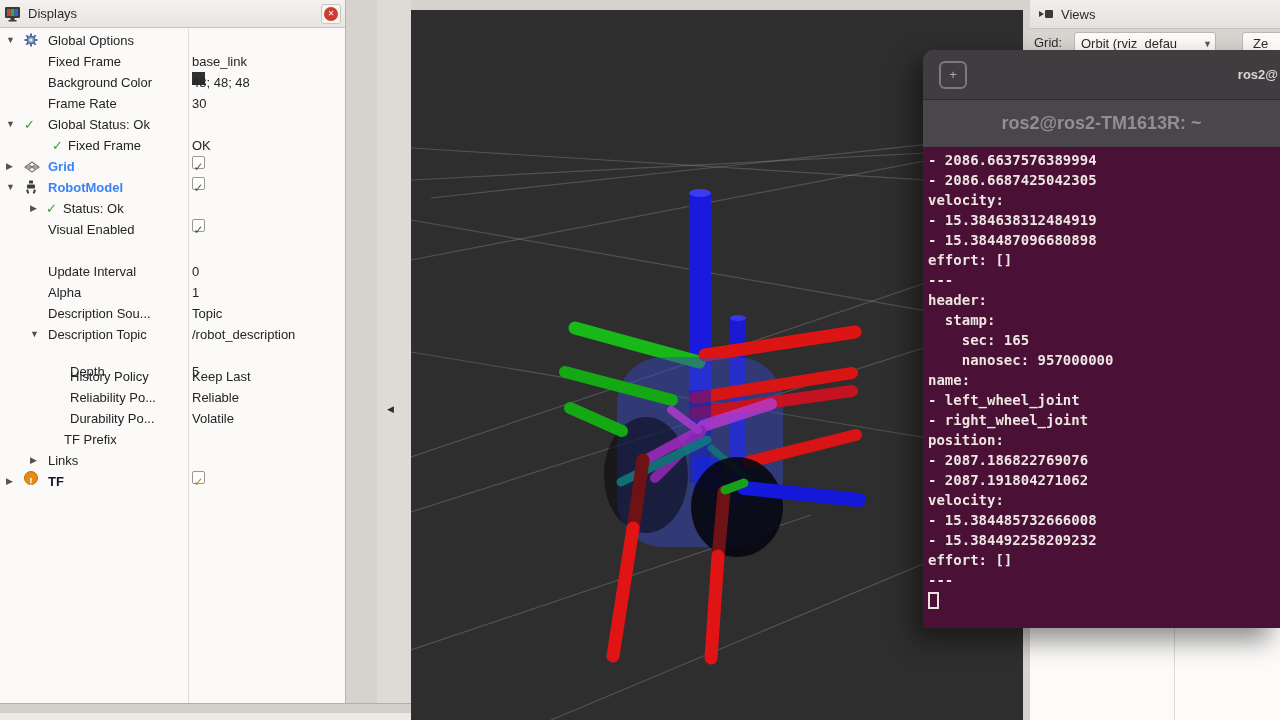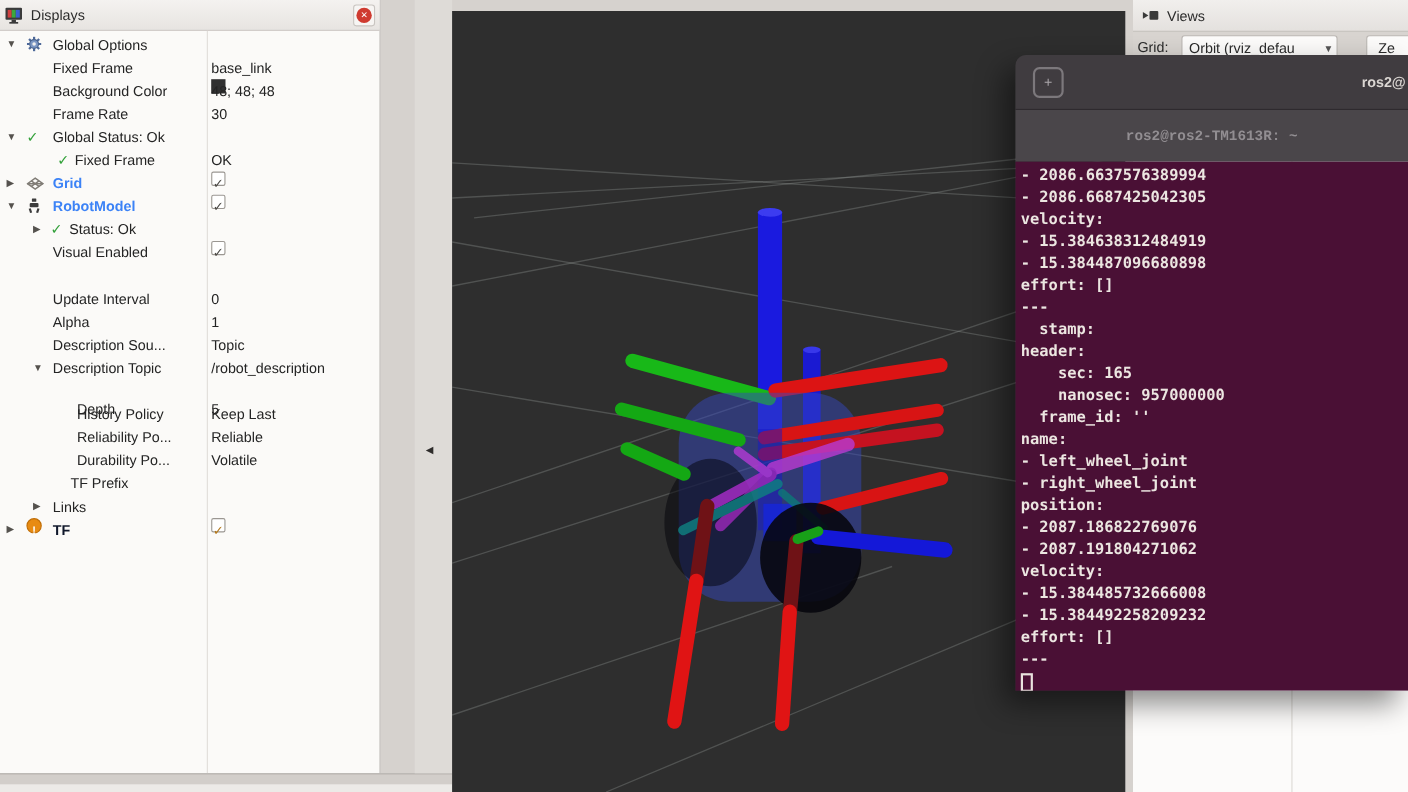--- a/index.html
+++ b/index.html
@@ -69,21 +69,21 @@
   #terminal { position:absolute; left:923px; top:50px; width:357px; height:578px; z-index:20;
     border-top-left-radius:10px; overflow:hidden;
     box-shadow:-10px 12px 26px rgba(0,0,0,0.45); }
   #term-headerbar { position:relative; height:50px; background:#403c40; border-bottom:1px solid #2e2a2e; }
   .newtab-btn { position:absolute; left:16px; top:11px; width:28px; height:28px;
     border:2px solid #7c787c; border-radius:6px; color:#aaa6aa; font-size:13px;
     line-height:24px; text-align:center; }
   .term-title { position:absolute; right:2px; top:0; line-height:50px; font-size:13px;
     font-weight:bold; color:#dbd7d3; }
   #term-tabbar { height:47px; background:#4a464a; text-align:center; }
-  .tab-title { line-height:47px; font-size:13px; font-weight:bold; color:#928e92;font-family:Liberation Mono, monospace; }
+  .tab-title { line-height:47px; font-size:18px; font-weight:bold; color:#928e92; }
   #term-body { height:481px; background:#4a1035; padding:3px 0 0 5px; }
   .tline { font-family:"DejaVu Sans Mono","Liberation Mono",monospace; font-size:14px;
     font-weight:bold; line-height:20px; color:#ece6e1; white-space:pre; }
   .cursor { width:11px; height:17px; border:2px solid #e9e3de; margin-top:2px; }
 </style>
 </head>
 <body>
 
 <section id="displays-panel">
   <div class="panel-header">
@@ -362,25 +362,24 @@
   </div>
   <div id="term-body">
     <div id="term-lines">
         <div class="tline">- 2086.6637576389994</div>
         <div class="tline">- 2086.6687425042305</div>
         <div class="tline">velocity:</div>
         <div class="tline">- 15.384638312484919</div>
         <div class="tline">- 15.384487096680898</div>
         <div class="tline">effort: []</div>
         <div class="tline">---</div>
+        <div class="tline">header:</div>
         <div class="tline">  stamp:</div>
-        <div class="tline">header:</div>
         <div class="tline">    sec: 165</div>
         <div class="tline">    nanosec: 957000000</div>
-        <div class="tline">  frame_id: ''</div>
         <div class="tline">name:</div>
         <div class="tline">- left_wheel_joint</div>
         <div class="tline">- right_wheel_joint</div>
         <div class="tline">position:</div>
         <div class="tline">- 2087.186822769076</div>
         <div class="tline">- 2087.191804271062</div>
         <div class="tline">velocity:</div>
         <div class="tline">- 15.384485732666008</div>
         <div class="tline">- 15.384492258209232</div>
         <div class="tline">effort: []</div>

